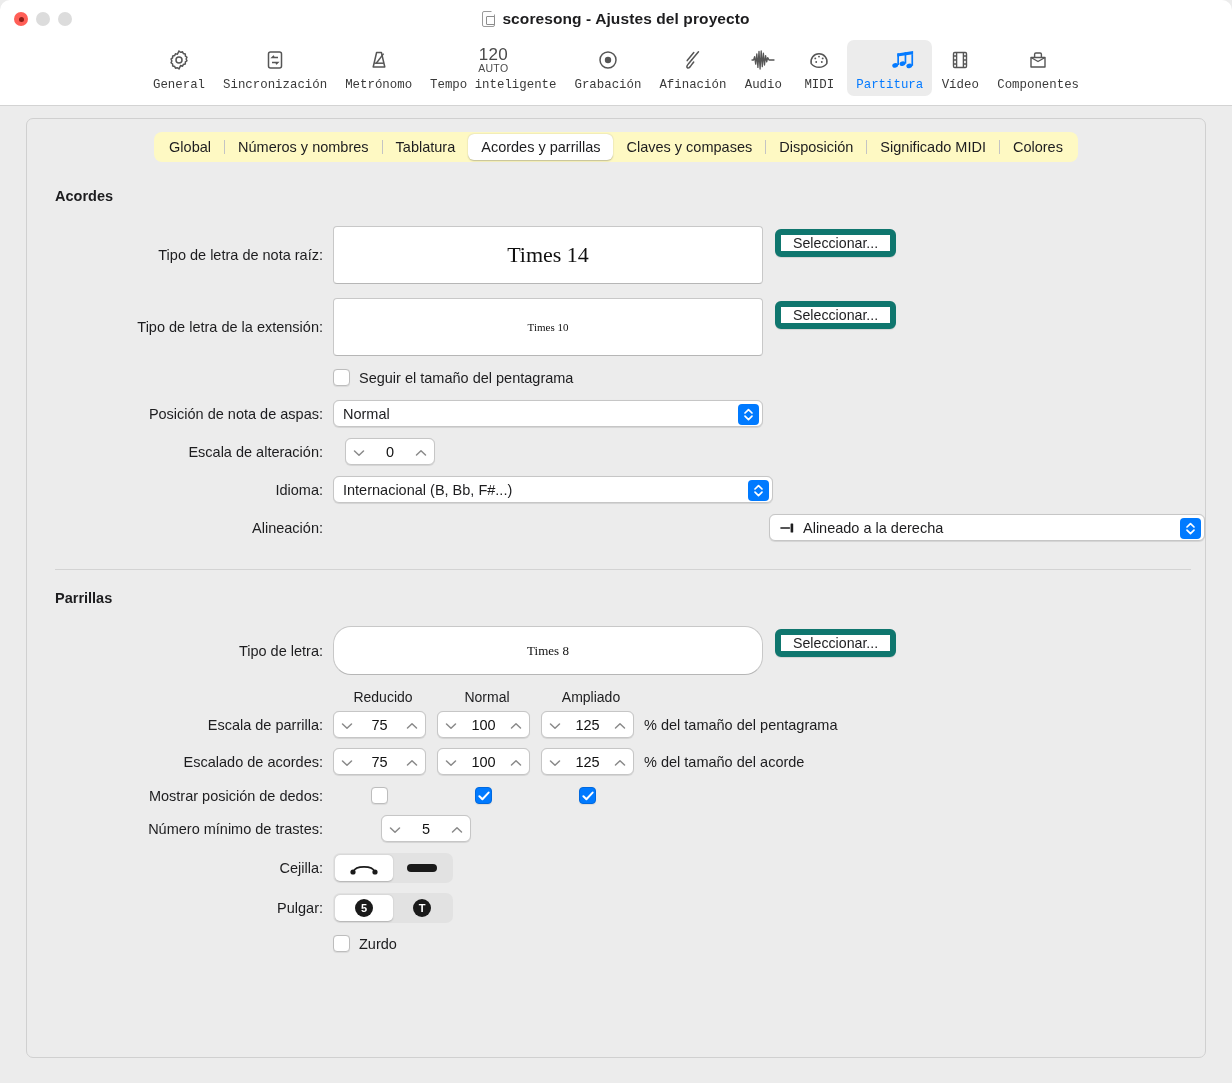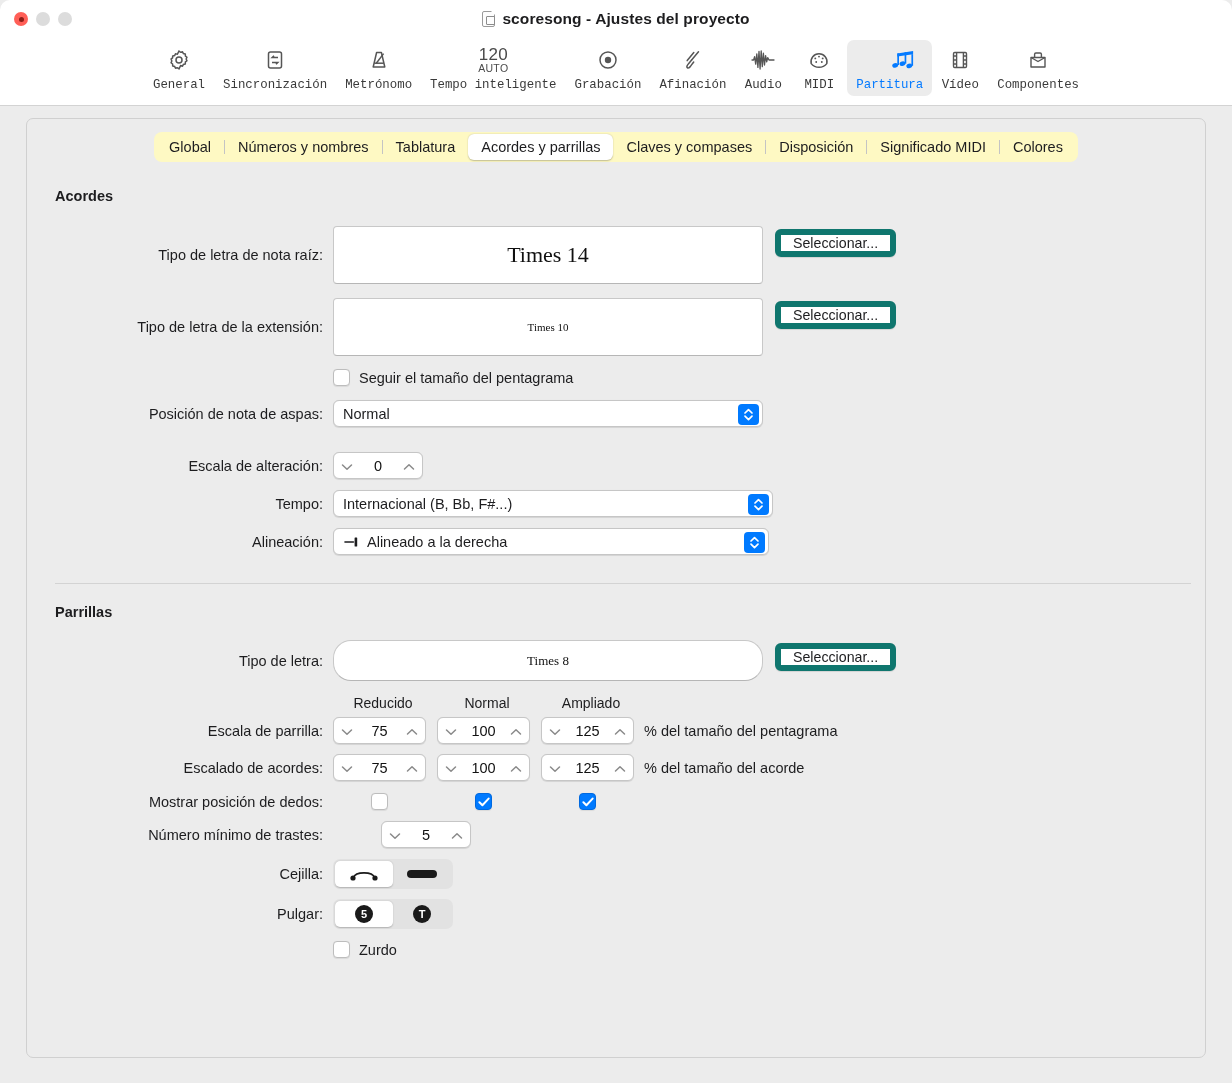--- a/index.html
+++ b/index.html
@@ -440,51 +440,51 @@
           <span>Normal</span>
           <span class="chev">
             <svg width="11" height="15" viewBox="0 0 11 15" fill="none" stroke="#ffffff" stroke-width="1.7" stroke-linecap="round" stroke-linejoin="round">
               <path d="M2 6L5.5 2.6 9 6"></path>
                 <path d="M2 9.2l3.5 3.4L9 9.2"></path>
             </svg>
           </span>
         </div>
       </div>
 
-      <div class="row" style="margin-top:25px;">
+      <div class="row" style="margin-top:11px;gap:12px;">
         <div class="lbl">Escala de alteración:</div>
         <div class="stepper">
           <span>
             <svg width="12" height="8" viewBox="0 0 12 8" fill="none" stroke="#8a8a8a" stroke-width="1.5" stroke-linecap="round" stroke-linejoin="round">
                 <path d="M1.5 2L6 6.3 10.5 2"></path>
               </svg>
           </span>
           <span class="val">0</span>
           <span>
             <svg width="12" height="8" viewBox="0 0 12 8" fill="none" stroke="#8a8a8a" stroke-width="1.5" stroke-linecap="round" stroke-linejoin="round">
                 <path d="M1.5 6L6 1.7 10.5 6"></path>
               </svg>
           </span>
         </div>
       </div>
 
       <div class="row" style="margin-top:11px;">
-        <div class="lbl">Tempo:</div>
+        <div class="lbl">Idioma:</div>
         <div class="popup" style="width:440px;">
           <span>Internacional (B, Bb, F#...)</span>
           <span class="chev">
             <svg width="11" height="15" viewBox="0 0 11 15" fill="none" stroke="#ffffff" stroke-width="1.7" stroke-linecap="round" stroke-linejoin="round">
               <path d="M2 6L5.5 2.6 9 6"></path>
                 <path d="M2 9.2l3.5 3.4L9 9.2"></path>
             </svg>
           </span>
         </div>
       </div>
 
-      <div class="row" style="margin-top:11px;">
+      <div class="row" style="margin-top:11px;justify-content:space-between;">
         <div class="lbl">Alineación:</div>
         <div class="popup" style="width:436px;">
           <span class="align-ico">
             <svg width="17" height="12" viewBox="0 0 17 12" fill="none">
               <path d="M1 6h8.4" stroke="#1d1d1f" stroke-width="1.6" stroke-linecap="round"></path>
               <rect x="10.6" y="1.4" width="2.6" height="9.2" rx="0.6" fill="#1d1d1f"></rect>
             </svg>
           </span>
           <span>Alineado a la derecha</span>
           <span class="chev">
@@ -495,21 +495,21 @@
           </span>
         </div>
       </div>
 
       <div class="divider" style="margin-top:28px;"></div>
 
       <div class="section-title" style="margin-top:20px;">Parrillas</div>
 
       <div class="row" style="margin-top:20px;">
         <div class="lbl">Tipo de letra:</div>
-        <div class="fontwell mid" style="height:41px;border-radius:18px;">Times 8</div>
+        <div class="fontwell mid" style="height:49px;border-radius:18px;">Times 8</div>
         <div class="btn" style="margin-left:12px; align-self:flex-start; margin-top:3px;">Seleccionar...</div>
       </div>
 
       <div class="row" style="margin-top:14px;">
         <div class="lbl"></div>
         <div class="colhead">Reducido</div>
         <div class="colhead" style="margin-left:4px;">Normal</div>
         <div class="colhead" style="margin-left:4px;">Ampliado</div>
       </div>
 

